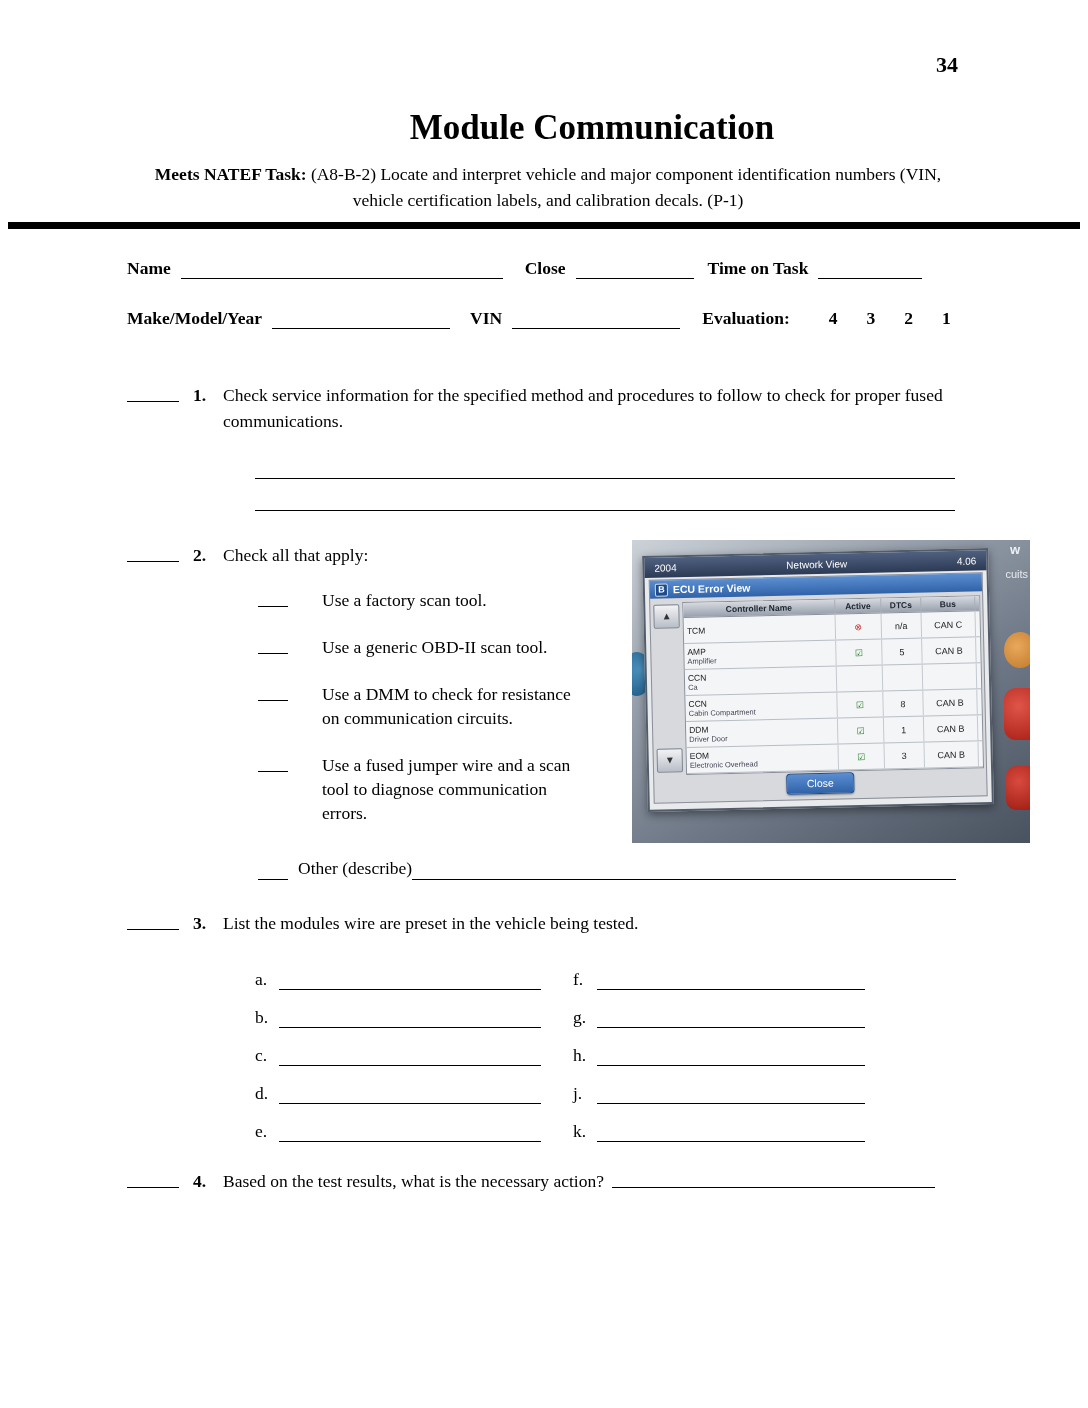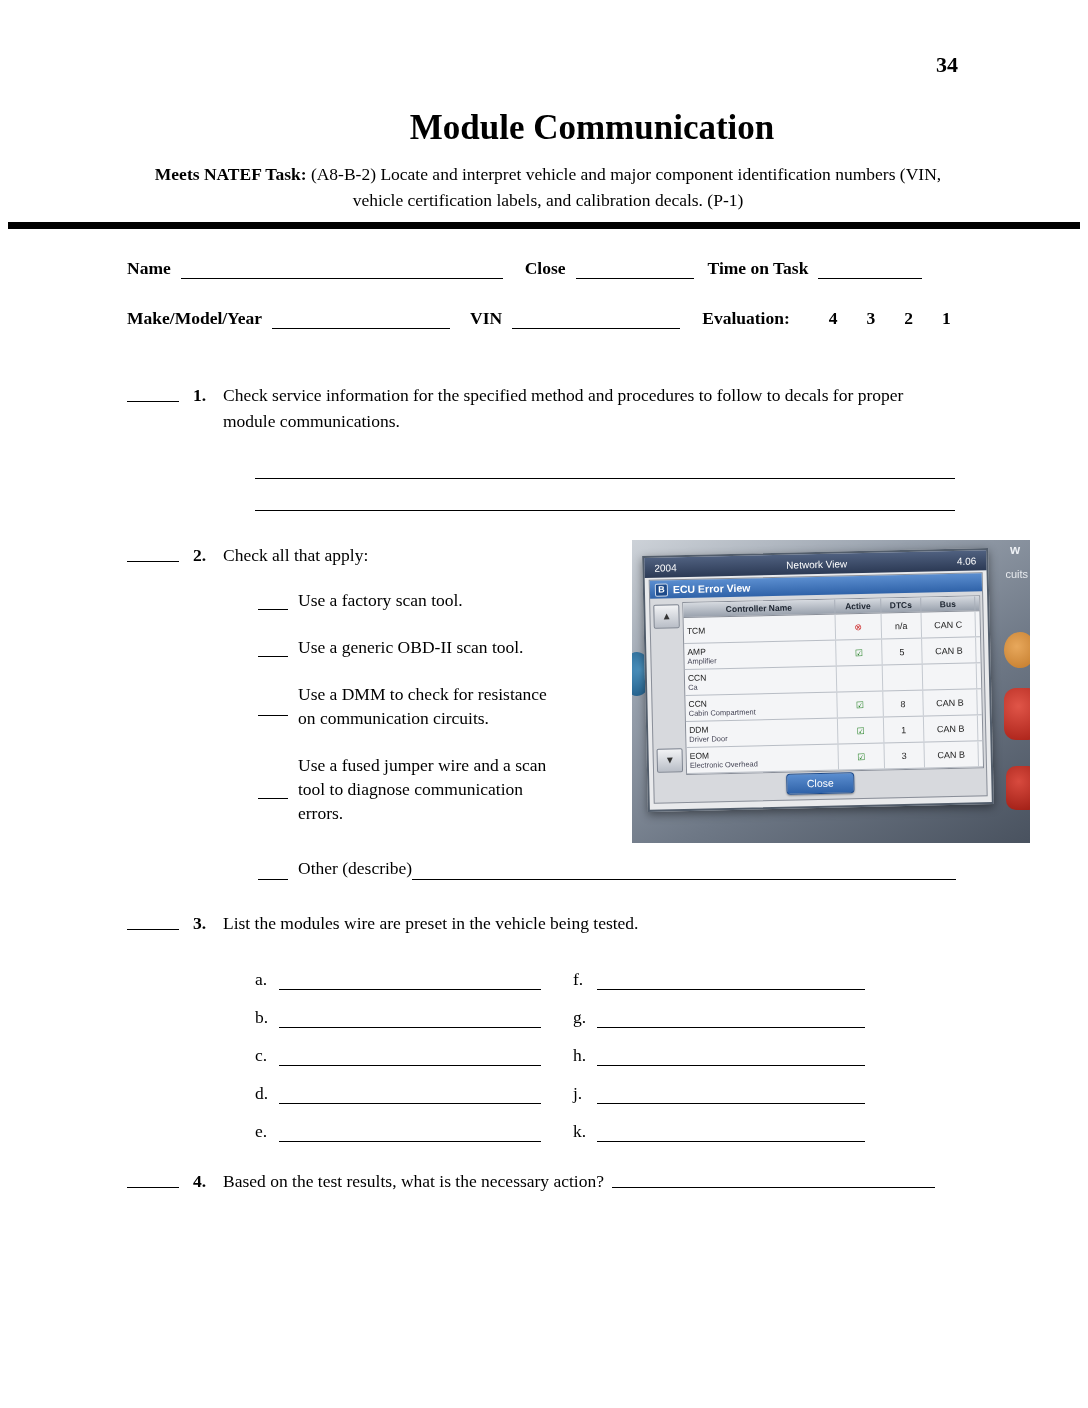--- a/index.html
+++ b/index.html
@@ -28,21 +28,21 @@
   .inum{font-weight:bold;margin-left:14px;width:22px;flex:none;}
   .itext{margin-left:8px;}
   #item1{top:382px;left:127px;}
   #item1 .itext{width:728px;}
   .ansline{left:255px;width:700px;height:26px;border-bottom:1px solid #000;}
   #ansline1{top:452px;}
   #ansline2{top:484px;}
   #item2{top:542px;left:127px;}
   
   #options{top:588px;left:258px;width:360px;}
-  .opt{display:flex;align-items:center;margin-bottom:23px;font-size:17.5px;line-height:24px;}
+  .opt{display:flex;align-items:flex-start;margin-bottom:23px;font-size:17.5px;line-height:24px;gap:24px;}
   .obx{width:30px;height:18px;border-bottom:1.5px solid #000;flex:none;margin-right:10px;}
   .otext{width:255px;}
   #otherline{top:856px;left:258px;width:698px;display:flex;align-items:flex-end;font-size:17.5px;line-height:24px;}
   #otherline .otext{width:auto;margin-right:0;flex:none;}
   #otherline .fill{flex:1;border-bottom:1px solid #000;height:18px;}
   
   #item3{top:910px;left:127px;}
   #blanks{top:952px;left:255px;width:620px;}
   .brow{display:flex;align-items:flex-end;height:38px;font-size:17.5px;}
   .bl{width:24px;flex:none;}
@@ -127,21 +127,21 @@
     <span class="lbl">Evaluation:</span>
     <span class="score">4</span>
     <span class="score">3</span>
     <span class="score">2</span>
     <span class="score">1</span>
   </div>
 
   <div class="abs item" id="item1">
     <span class="lead"></span>
     <span class="inum">1.</span>
-    <div class="itext">Check service information for the specified method and procedures to follow to decals for proper module communications.</div>
+    <div class="itext">Check service information for the specified method and procedures to follow to check for proper fused communications.</div>
   </div>
   <div class="abs ansline" id="ansline1"></div>
   <div class="abs ansline" id="ansline2"></div>
 
   <div class="abs item" id="item2">
     <span class="lead"></span>
     <span class="inum">2.</span>
     <div class="itext">Check all that apply:</div>
   </div>
 

